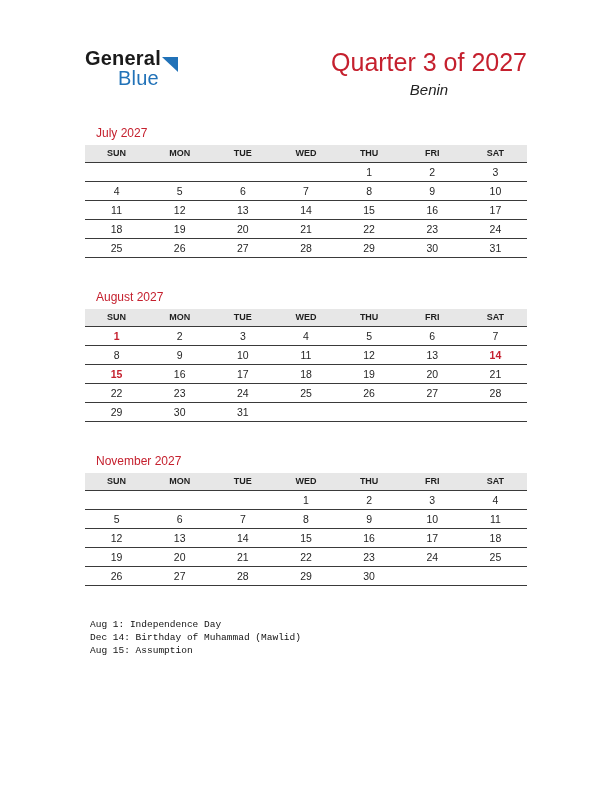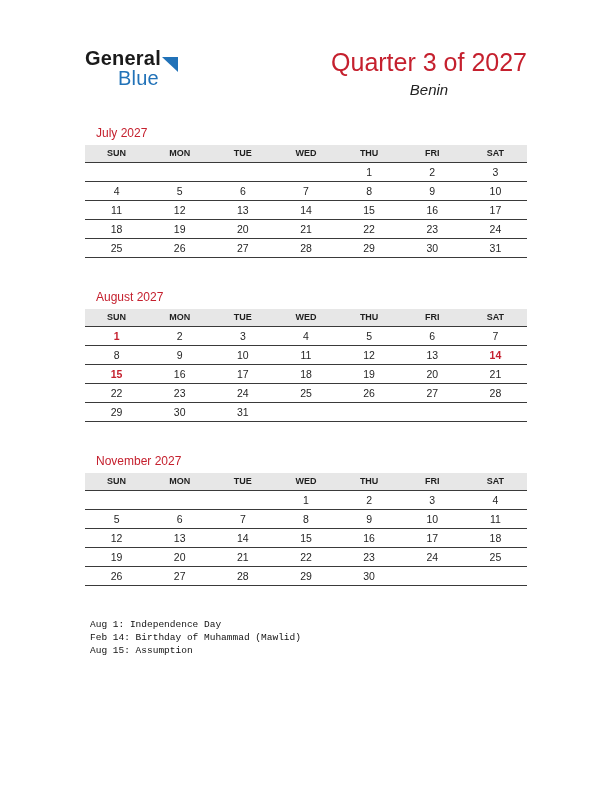--- a/index.html
+++ b/index.html
@@ -267,18 +267,18 @@
               <div class="cal-cell">30</div>
               <div class="cal-cell"></div>
               <div class="cal-cell"></div>
             </div>
           </div>
         </div>
       </div>
 
     <div class="footnotes" id="footnotes">
         <div class="footnote">Aug 1: Independence Day</div>
-        <div class="footnote">Feb 14: Birthday of Muhammad (Mawlid)</div>
+        <div class="footnote">Dec 14: Birthday of Muhammad (Mawlid)</div>
         <div class="footnote">Aug 15: Assumption</div>
       </div>
 
   </div>
 </div>
 
 </body></html>

